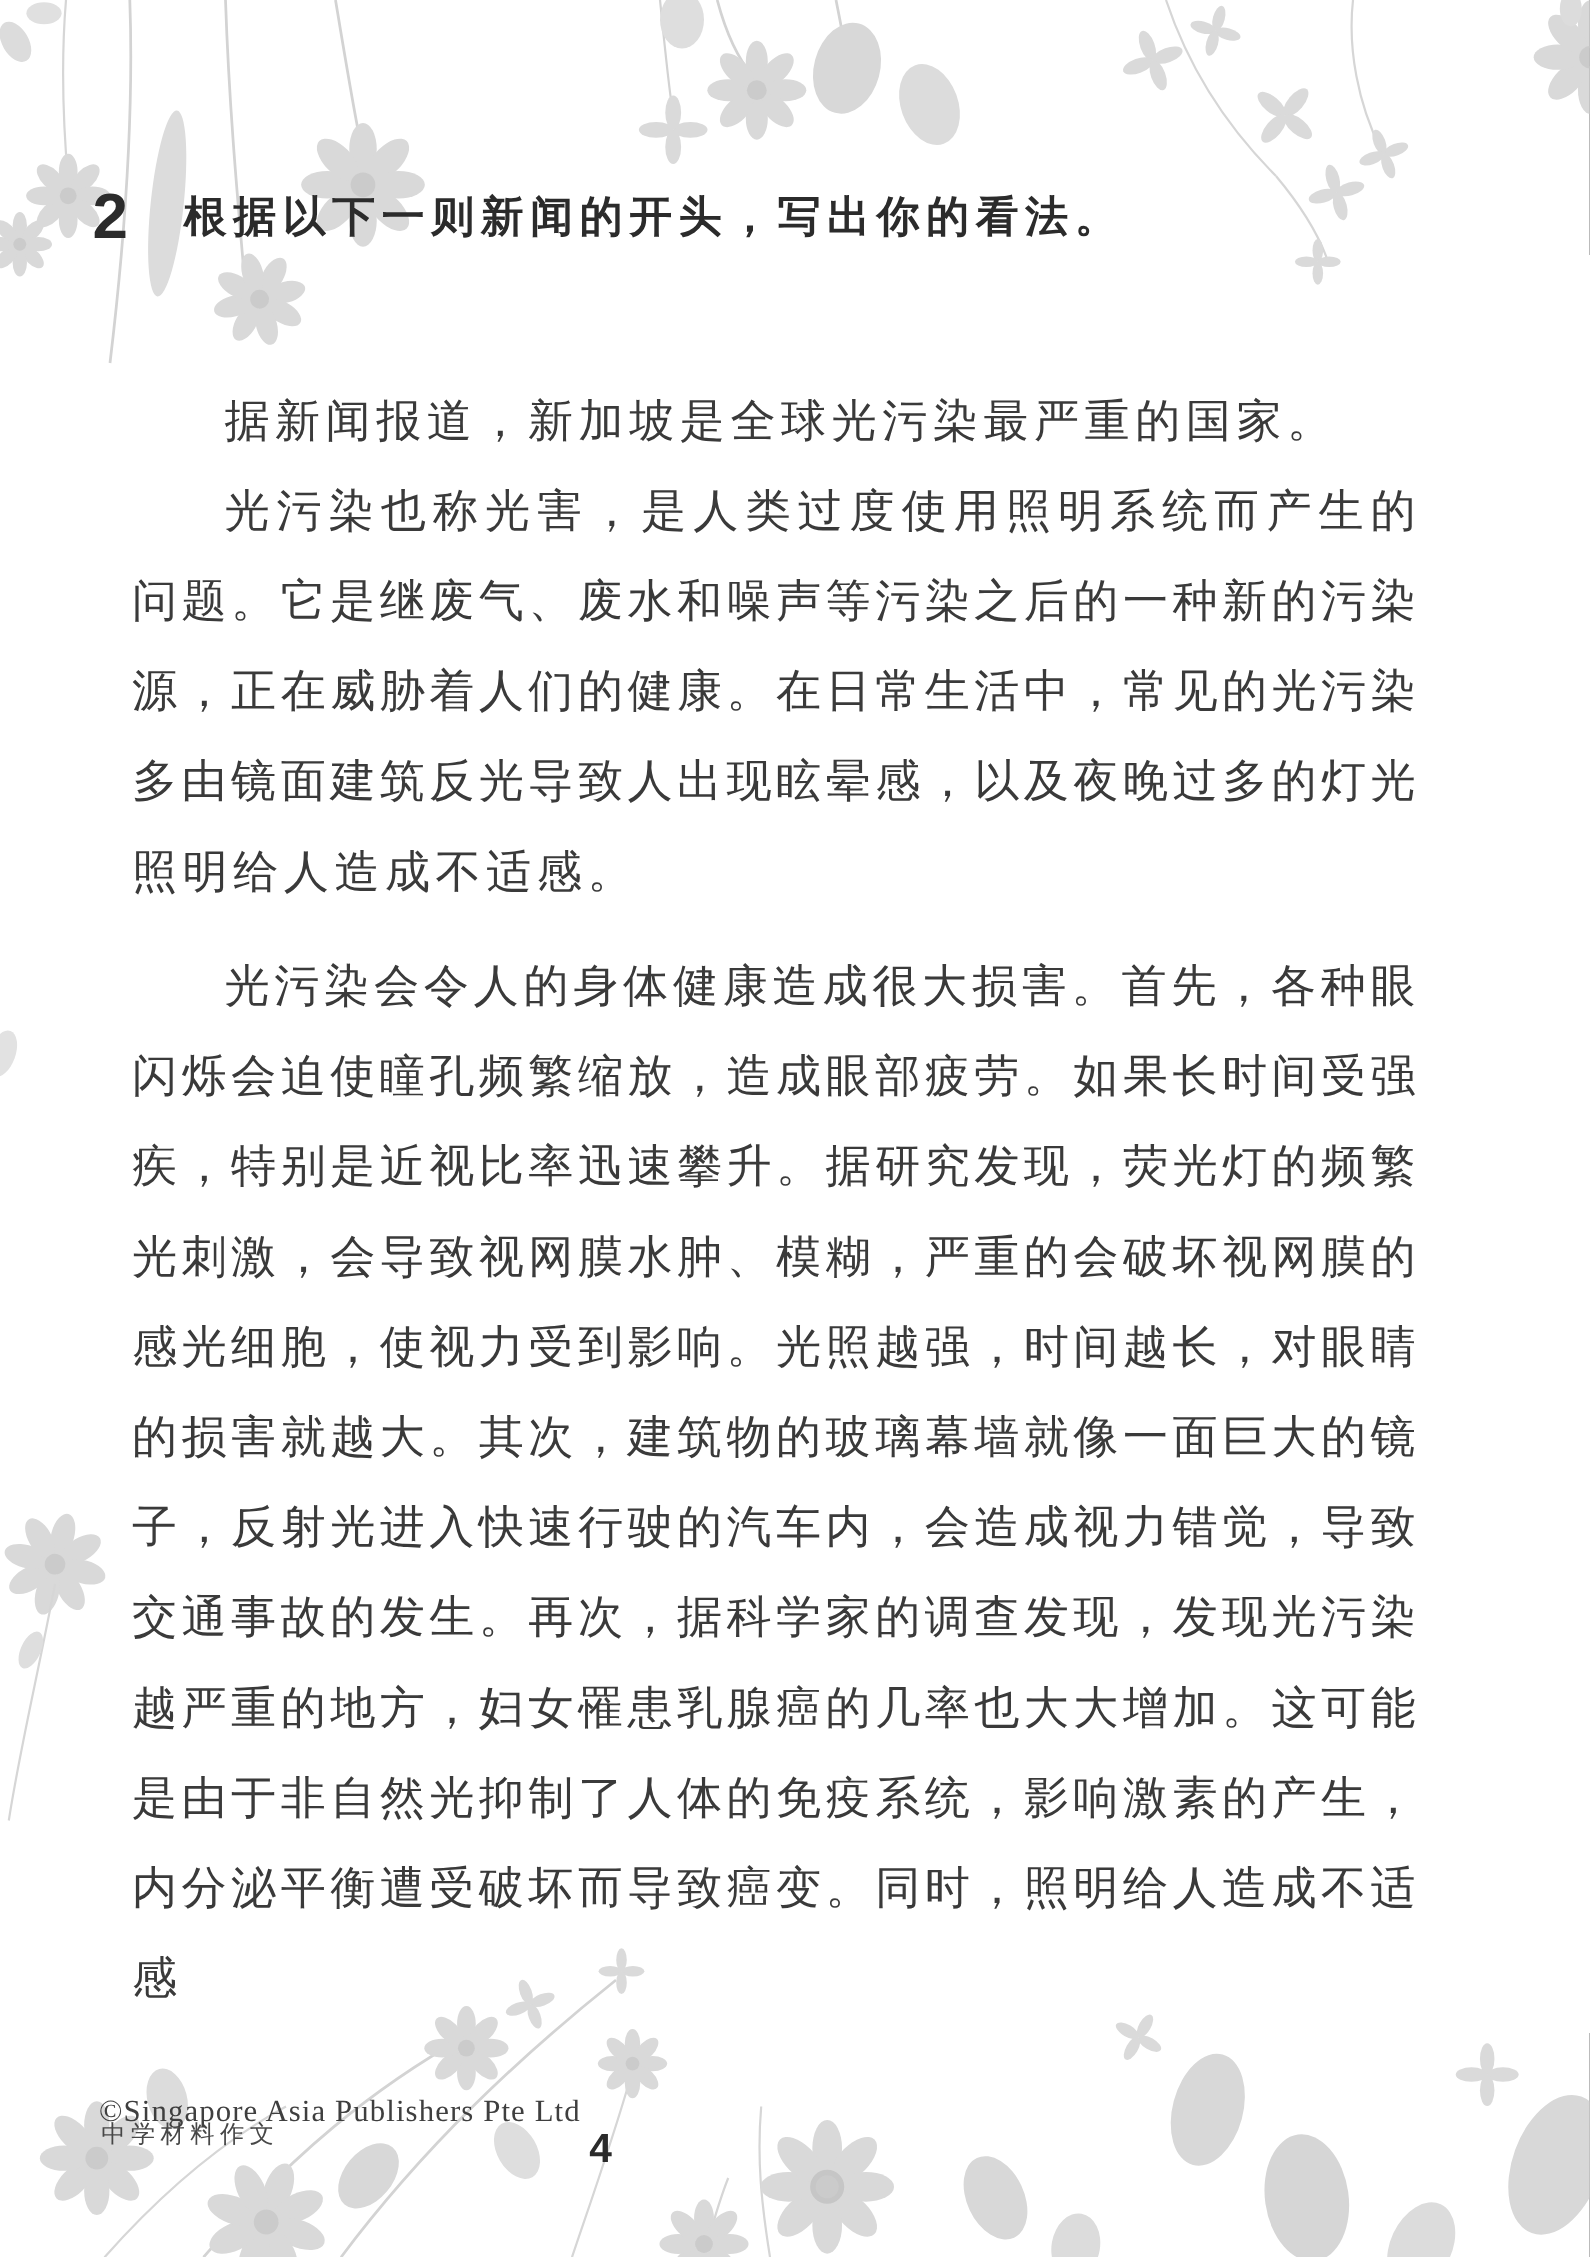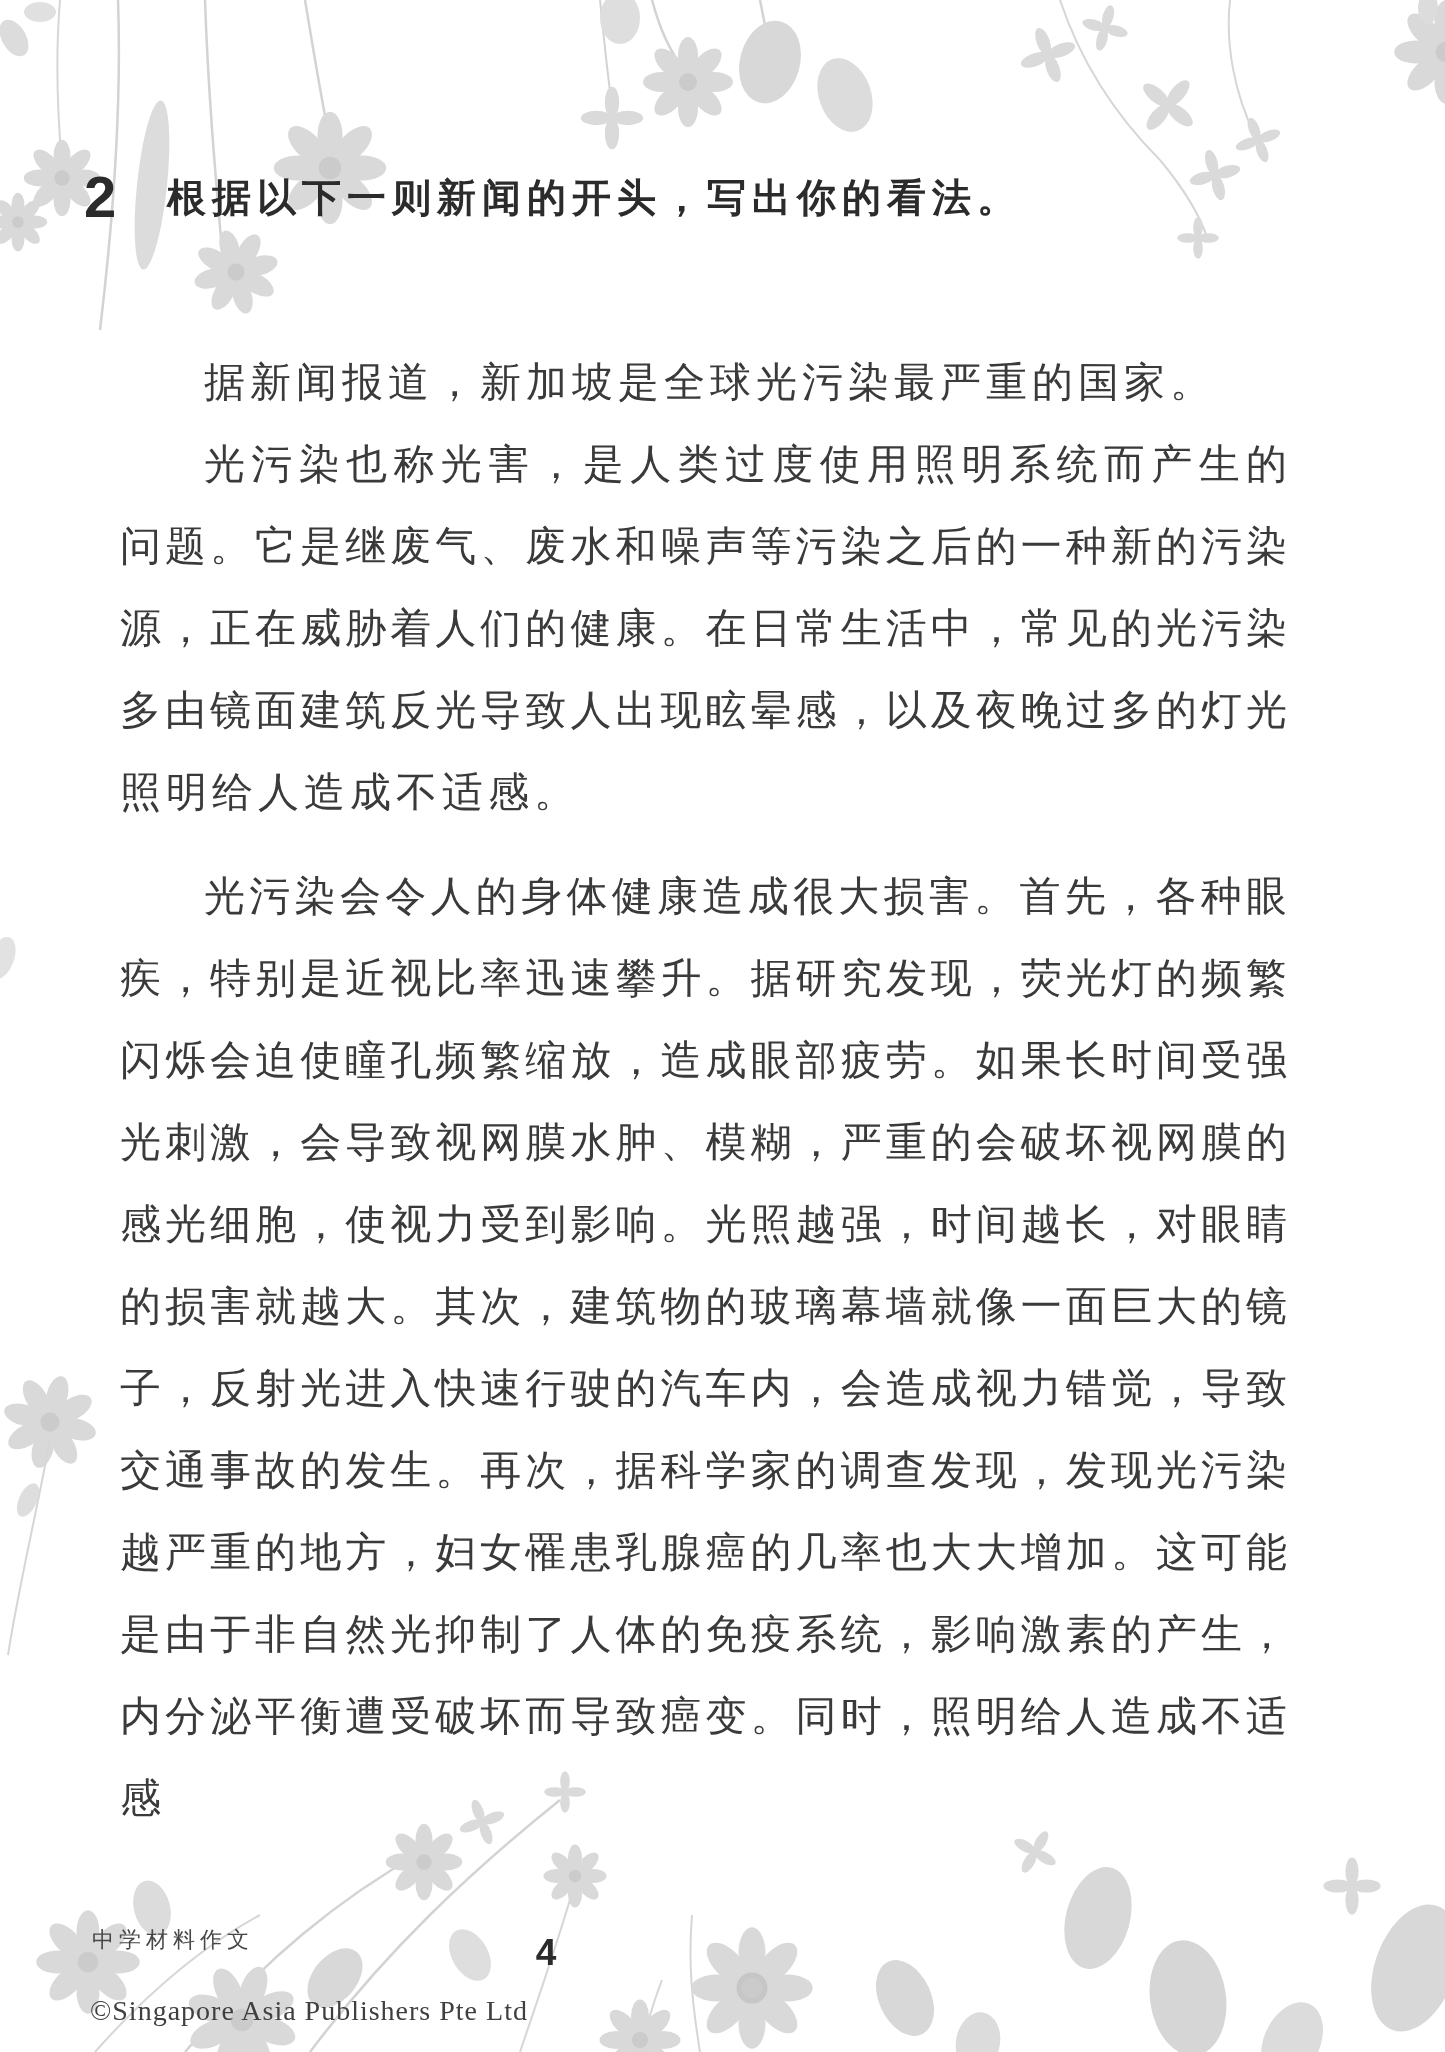--- a/index.html
+++ b/index.html
@@ -49,21 +49,21 @@
   .essay-line.indent { text-indent:84px; }
   .essay-line.para-start { margin-top:22px; }
   .essay-line.para-end { text-align-last:left; letter-spacing:5px; }
 
   
   .footer-title {
     position:absolute; left:92px; top:1928px;
     font-size:22px; letter-spacing:5px; color:#474747; line-height:1.1;
   }
   .footer-copy {
-    position:absolute; left:90px; top:1996px;
+    position:absolute; left:90px; top:1905px;
     font-size:28px; color:#3f3f3f; line-height:1.1; letter-spacing:1px;
   }
   .page-num {
     position:absolute; left:516px; top:1932px; width:60px;
     font-family:"Liberation Sans","DejaVu Sans",sans-serif;
     font-weight:bold; font-size:37px; color:#2b2b2b; text-align:center;
   }
 </style>
 </head>
 <body>
@@ -167,22 +167,22 @@
     <div class="q-prompt">根据以下一则新闻的开头，写出你的看法。</div>
 
     <div class="essay">
       <div class="essay-line indent para-end">据新闻报道，新加坡是全球光污染最严重的国家。</div>
       <div class="essay-line indent">光污染也称光害，是人类过度使用照明系统而产生的</div>
       <div class="essay-line">问题。它是继废气、废水和噪声等污染之后的一种新的污染</div>
       <div class="essay-line">源，正在威胁着人们的健康。在日常生活中，常见的光污染</div>
       <div class="essay-line">多由镜面建筑反光导致人出现眩晕感，以及夜晚过多的灯光</div>
       <div class="essay-line para-end">照明给人造成不适感。</div>
       <div class="essay-line indent para-start">光污染会令人的身体健康造成很大损害。首先，各种眼</div>
+      <div class="essay-line">闪烁会迫使瞳孔频繁缩放，造成眼部疲劳。如果长时间受强</div>
       <div class="essay-line">疾，特别是近视比率迅速攀升。据研究发现，荧光灯的频繁</div>
-      <div class="essay-line">闪烁会迫使瞳孔频繁缩放，造成眼部疲劳。如果长时间受强</div>
       <div class="essay-line">光刺激，会导致视网膜水肿、模糊，严重的会破坏视网膜的</div>
       <div class="essay-line">感光细胞，使视力受到影响。光照越强，时间越长，对眼睛</div>
       <div class="essay-line">的损害就越大。其次，建筑物的玻璃幕墙就像一面巨大的镜</div>
       <div class="essay-line">子，反射光进入快速行驶的汽车内，会造成视力错觉，导致</div>
       <div class="essay-line">交通事故的发生。再次，据科学家的调查发现，发现光污染</div>
       <div class="essay-line">越严重的地方，妇女罹患乳腺癌的几率也大大增加。这可能</div>
       <div class="essay-line">是由于非自然光抑制了人体的免疫系统，影响激素的产生，</div>
       <div class="essay-line">内分泌平衡遭受破坏而导致癌变。同时，照明给人造成不适感</div>
     </div>
 

